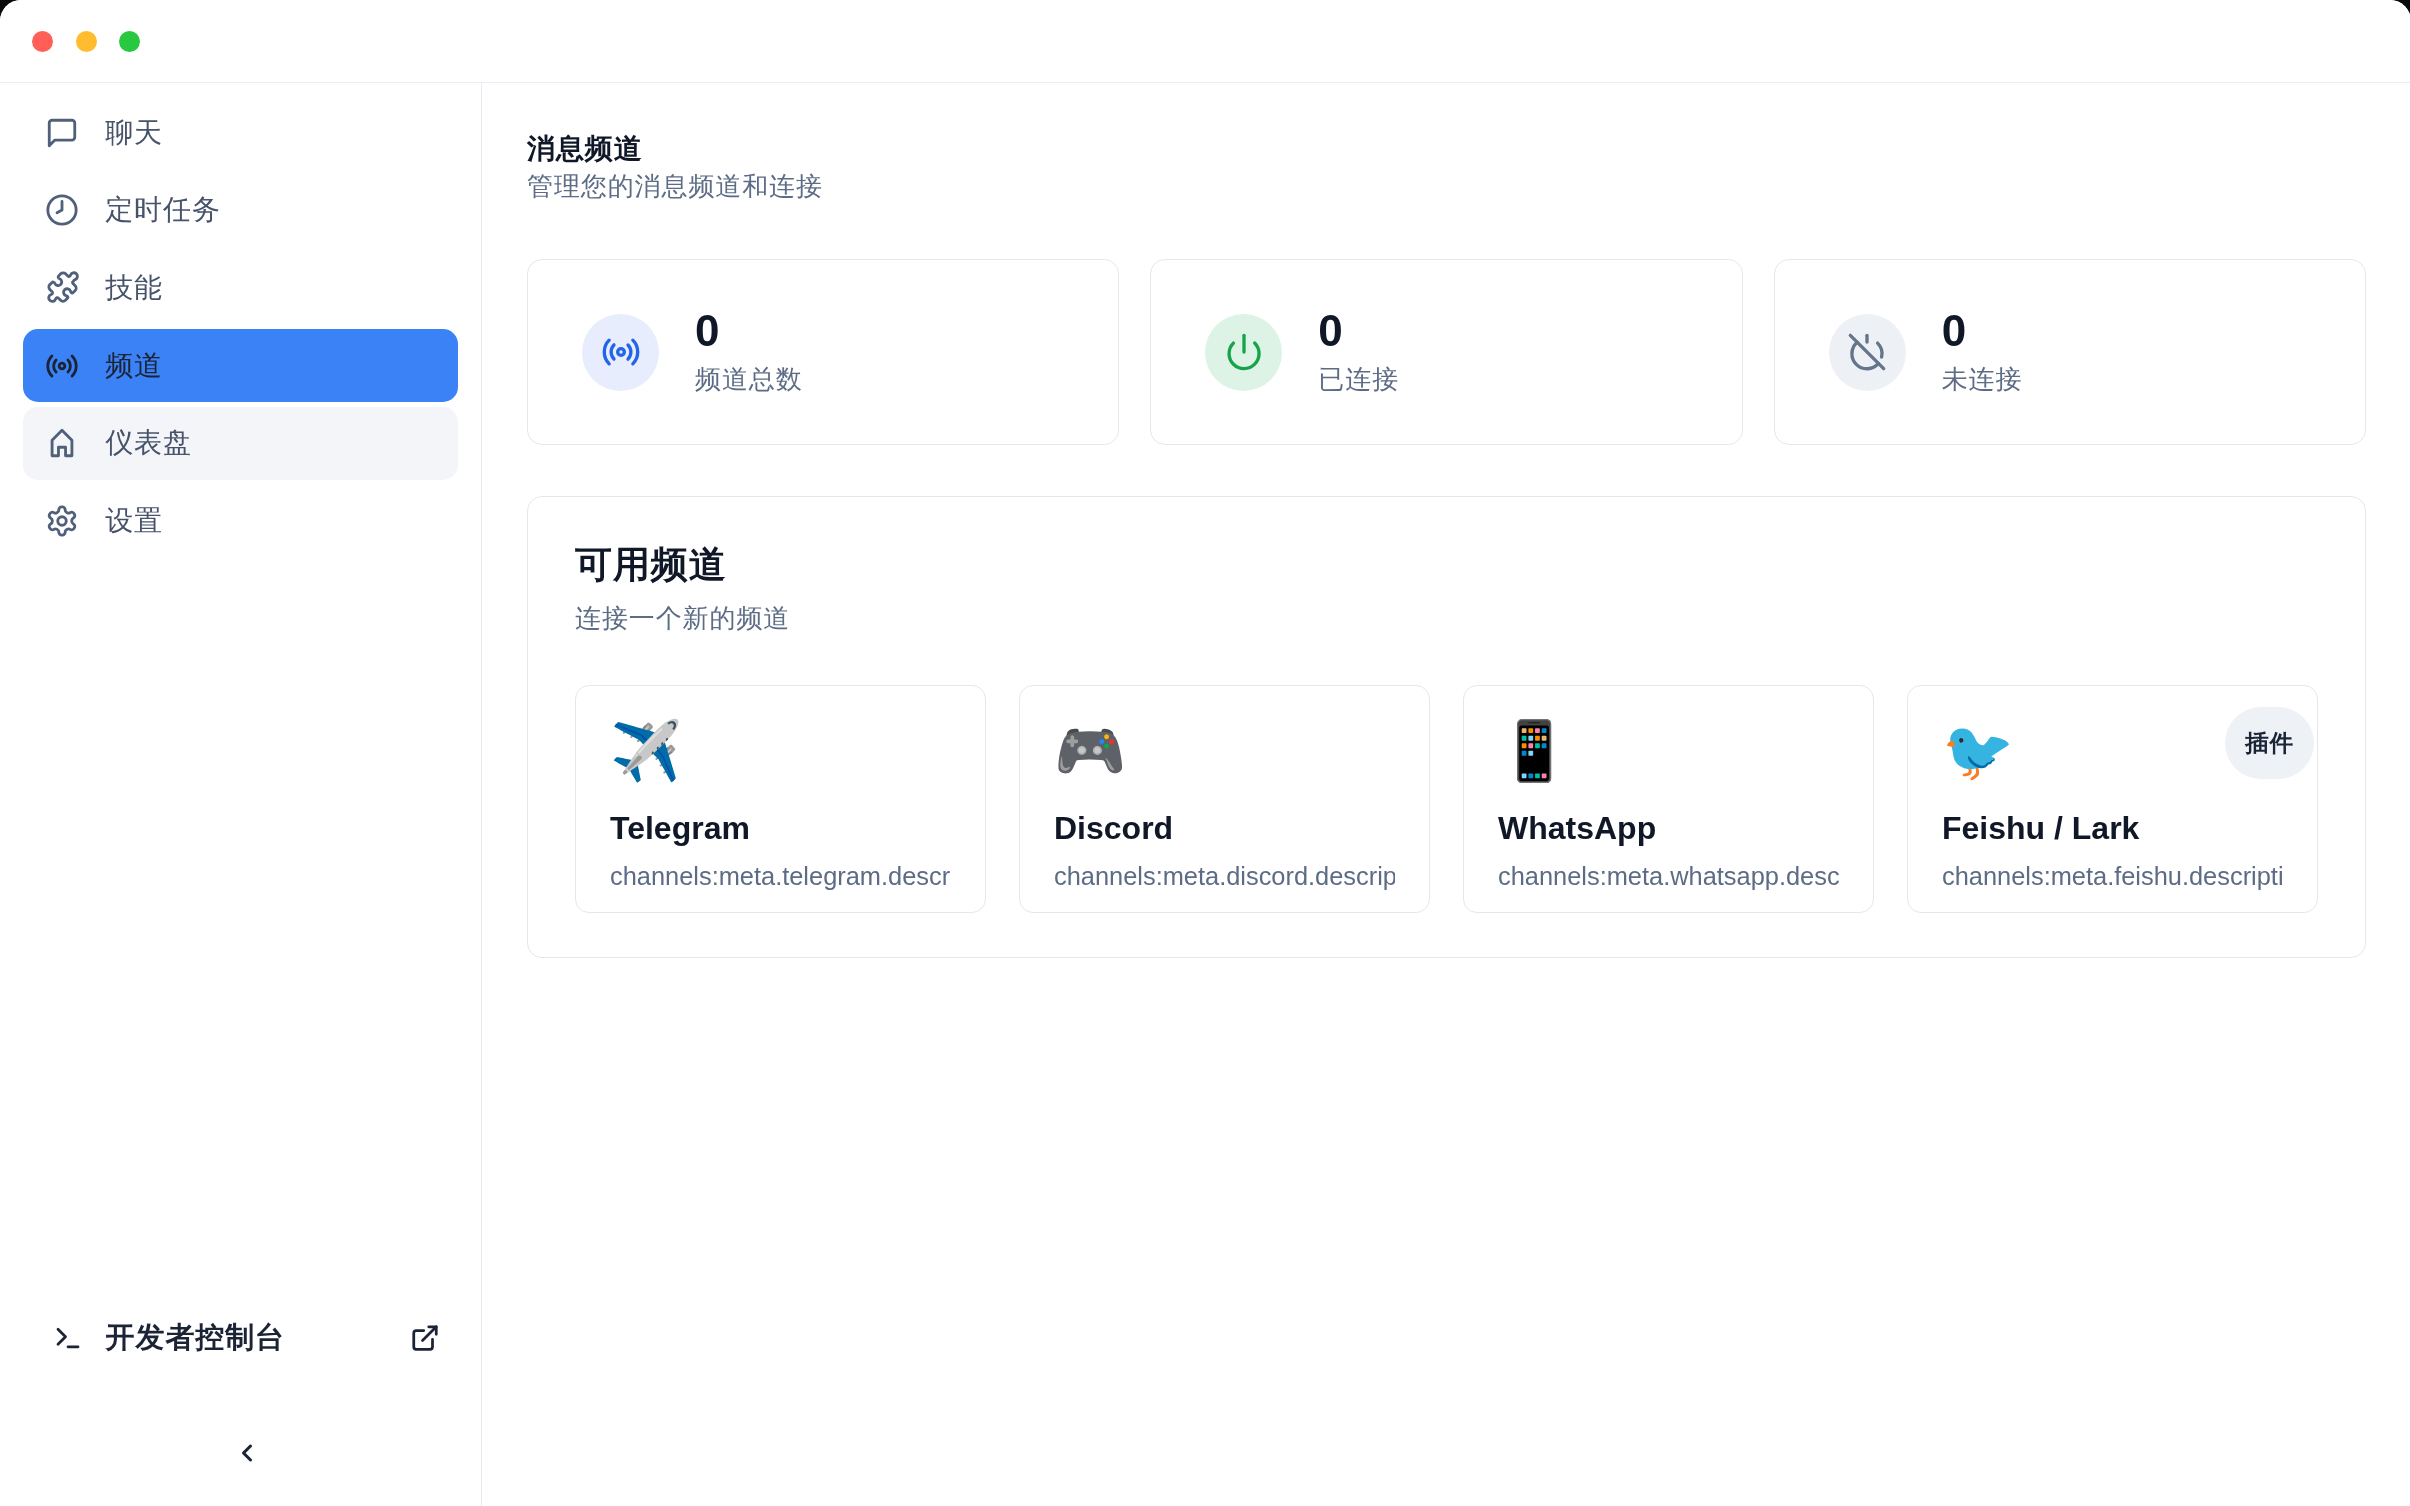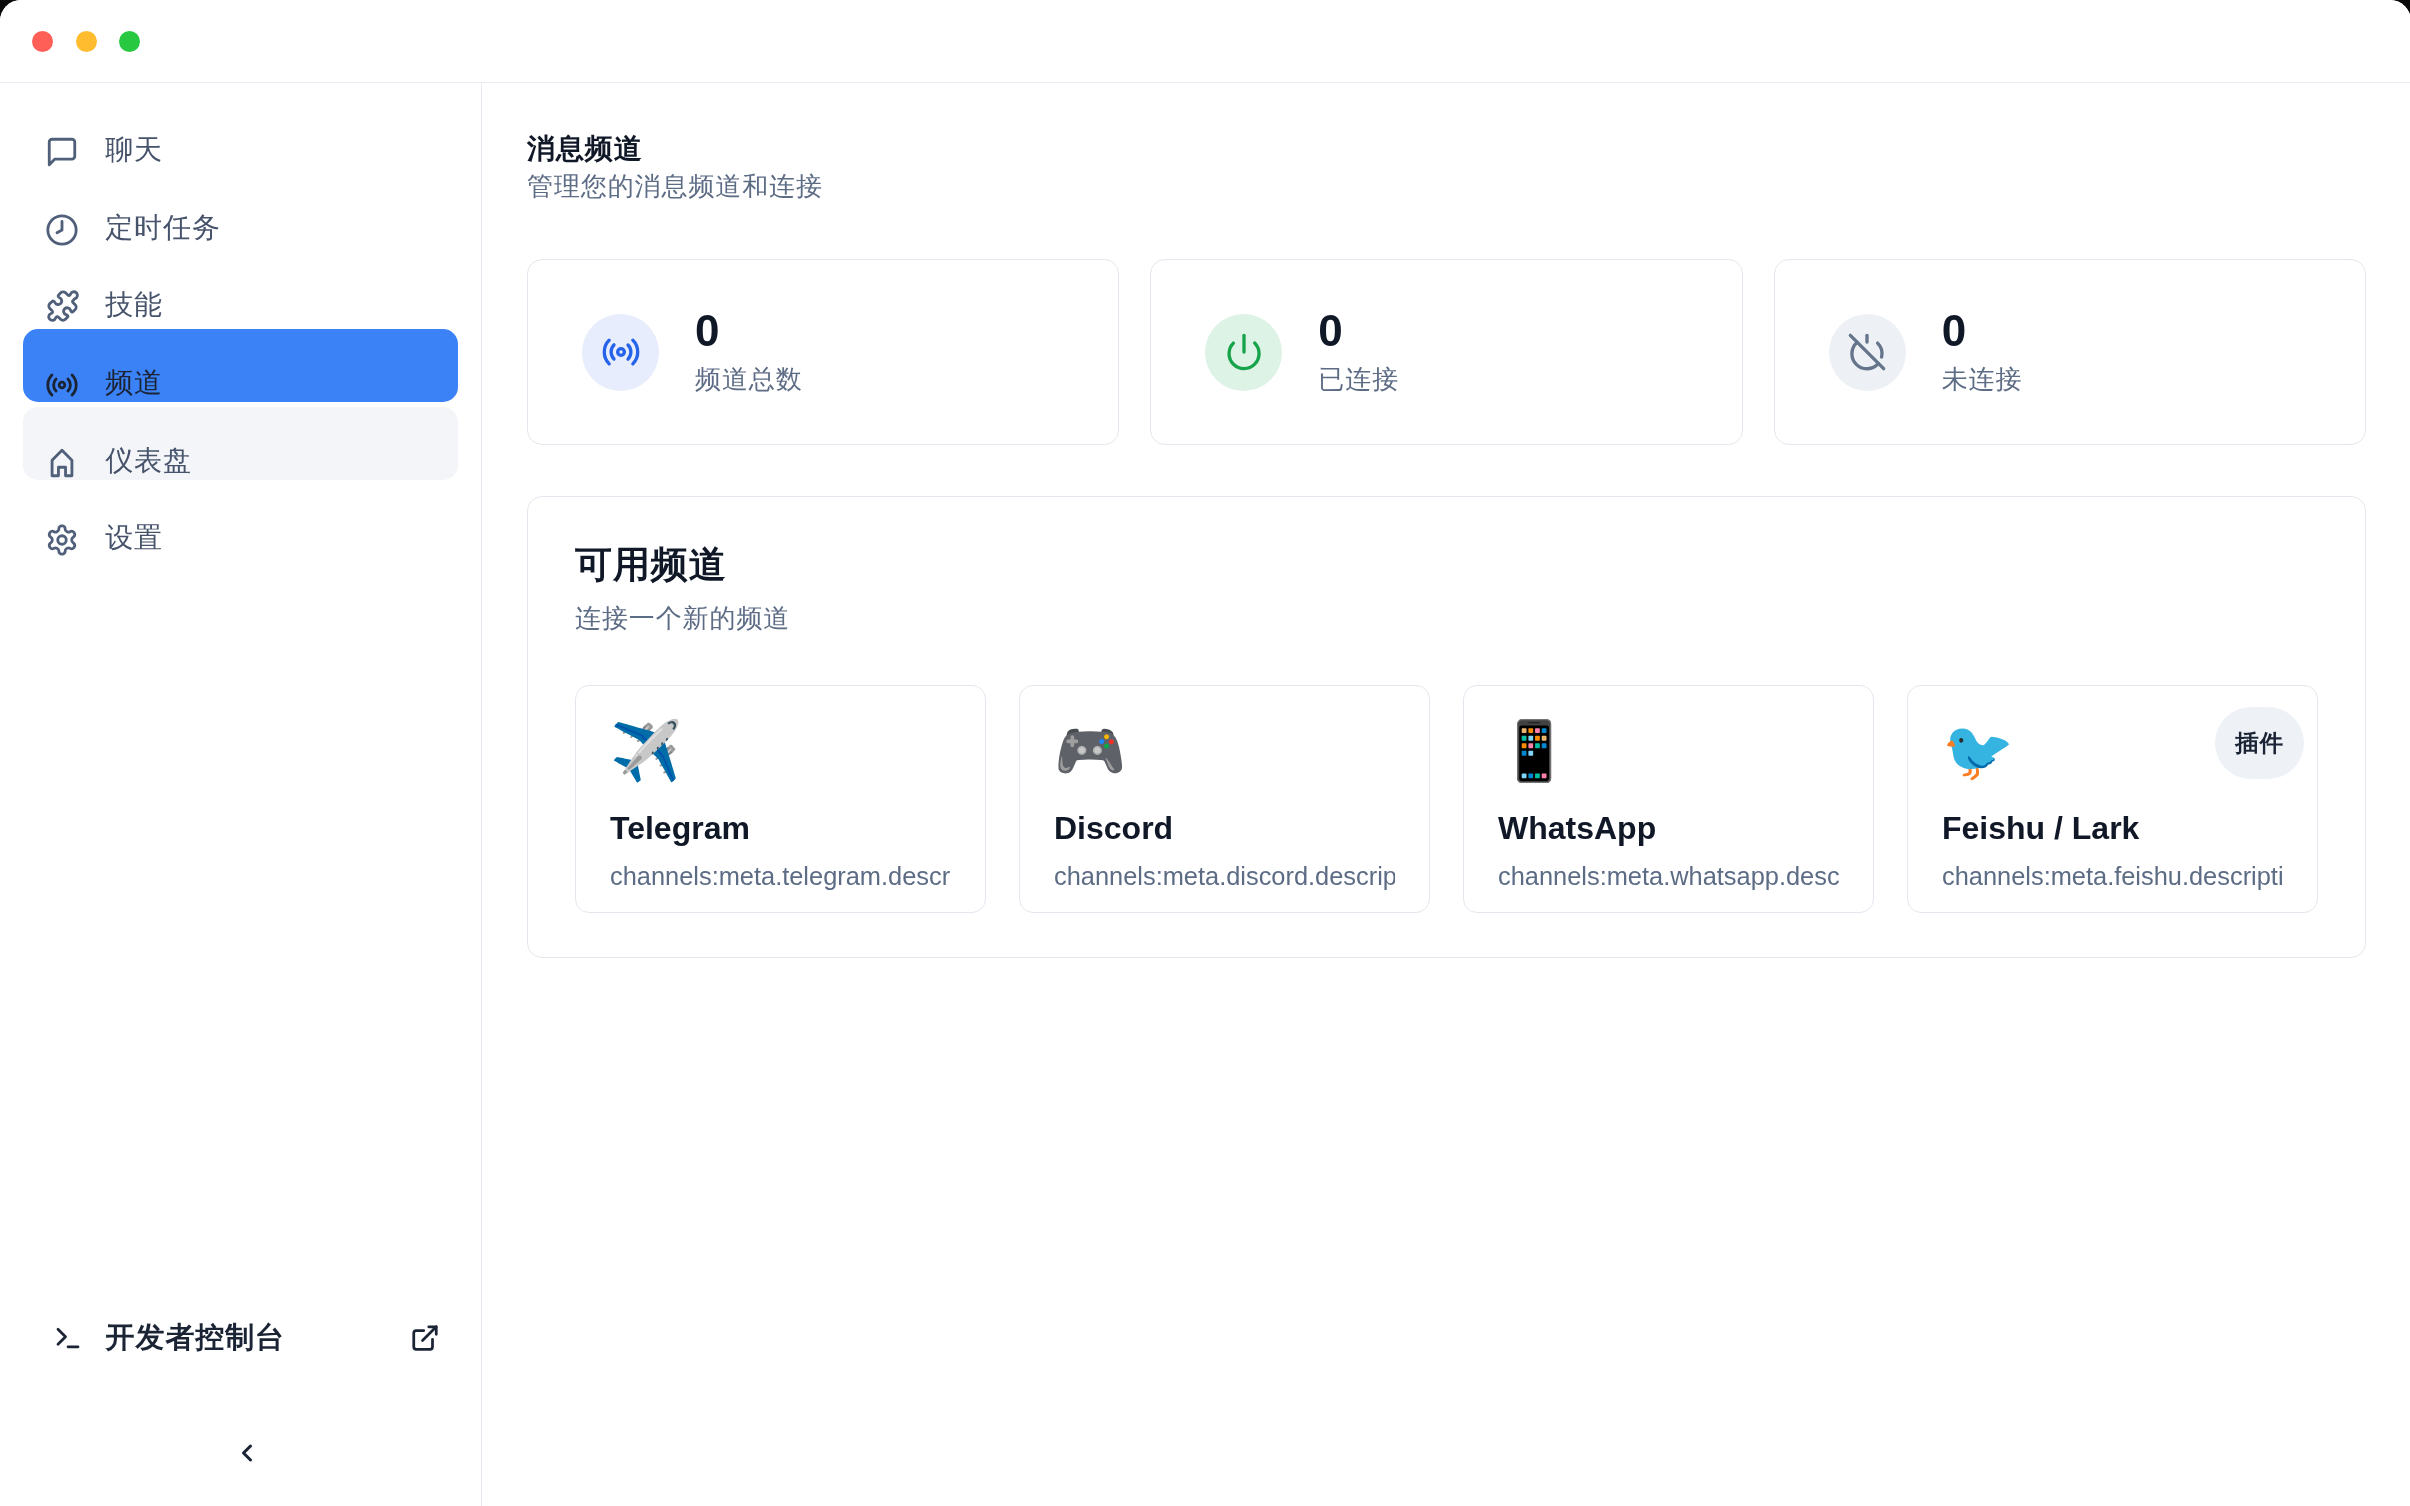--- a/index.html
+++ b/index.html
@@ -12,21 +12,21 @@
   .light { width:21px; height:21px; border-radius:50%; }
   .light.red { background:#ff5f57; }
   .light.yellow { background:#febc2e; }
   .light.green { background:#28c840; }
 
   .body-row { flex:1; display:flex; min-height:0; }
 
   
   .sidebar { width:482px; flex:0 0 482px; border-right:0.9px solid #e7eaf0; display:flex; flex-direction:column; padding:13px 0 0 0; position:relative; }
   .nav { display:flex; flex-direction:column; gap:4.7px; padding:0 22.6px; }
-  .nav-item { height:73px; border-radius:15px; display:flex; align-items:flex-end; gap:26px; padding:0 22.6px; cursor:pointer; color:#46536b; }
+  .nav-item { height:73px; border-radius:15px; display:flex; align-items:center; gap:26px; padding:0 22.6px; cursor:pointer; color:#46536b; }
   .nav-item svg { width:34px; height:34px; stroke:#51607a; stroke-width:2; fill:none; stroke-linecap:round; stroke-linejoin:round; flex:0 0 34px; }
   .nav-item .nav-label { font-size:28px; font-weight:500; letter-spacing:0.9px; }
   .nav-item.selected { background:#3b82f6; color:#1b2435; }
   .nav-item.selected svg { stroke:#1b2435; }
   .nav-item.hovered { background:#f3f5f9; }
 
   .sidebar-bottom { position:absolute; left:0; right:0; bottom:0; padding:0 0 28px 12px; }
   .dev-console { display:flex; align-items:center; gap:22.6px; padding:0 41px 0 41px; height:60px; cursor:pointer; }
   .dev-console svg { width:30px; height:30px; stroke:#1b2435; stroke-width:2.2; fill:none; stroke-linecap:round; stroke-linejoin:round; }
   .dev-label { flex:1; font-size:29px; font-weight:700; color:#1b2435; letter-spacing:0.9px; }
@@ -59,21 +59,21 @@
 
   
   .section-card { margin-top:51px; border:0.9px solid #e4e7ee; border-radius:15px; background:#fff; padding:43px 47px 44px 47px; }
   .section-title { font-size:37px; font-weight:800; color:#101828; letter-spacing:0.9px; }
   .section-subtitle { margin-top:11.3px; font-size:26px; color:#5d6c85; letter-spacing:0.9px; }
   .channel-grid { display:flex; gap:33px; margin-top:49px; }
   .channel-card { position:relative; flex:1; height:228px; border:0.9px solid #e4e7ee; border-radius:14px; background:#fff; padding:30px 34px; cursor:pointer; overflow:hidden; }
   .channel-emoji { font-size:58px; line-height:1.2; }
   .channel-name { margin-top:24.5px; font-size:32px; font-weight:700; color:#101828; }
   .channel-desc { margin-top:15px; font-size:25.4px; color:#5d6c85; white-space:nowrap; overflow:hidden; }
-  .channel-badge { position:absolute; top:21px; right:13px; background:#eef1f6; color:#1b2435; font-size:23.5px; font-weight:700; padding:20px 20px; border-radius:941px; letter-spacing:0.9px; }
+  .channel-badge { position:absolute; top:21px; right:3px; background:#eef1f6; color:#1b2435; font-size:23.5px; font-weight:700; padding:20px 20px; border-radius:941px; letter-spacing:0.9px; }
 </style>
 </head>
 <body>
 
 <div class="window">
 
   <div class="titlebar">
     <div class="lights">
       <div class="light red"></div>
       <div class="light yellow"></div>

